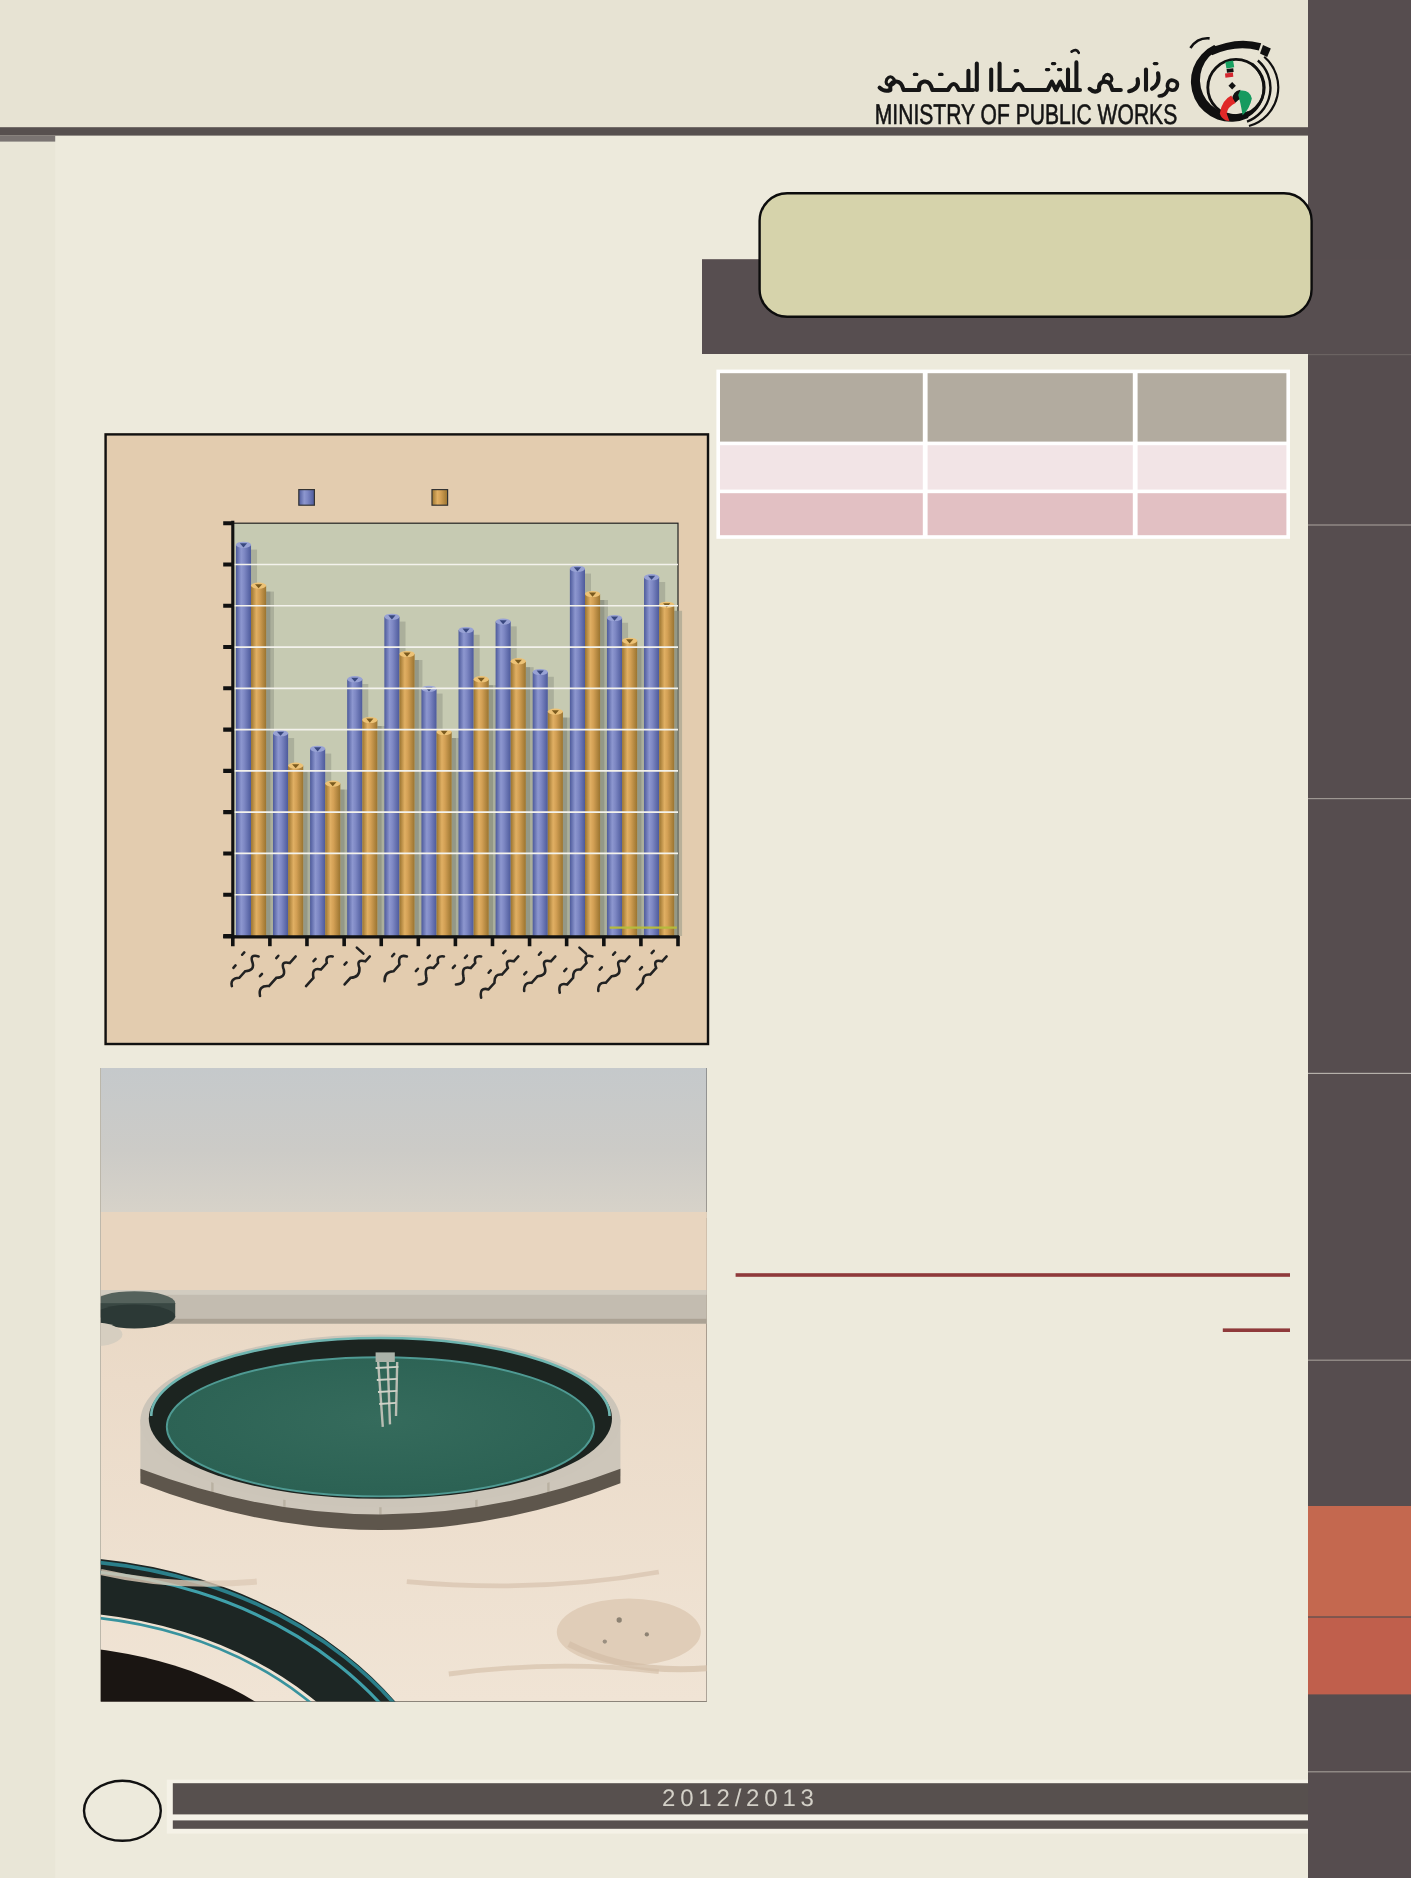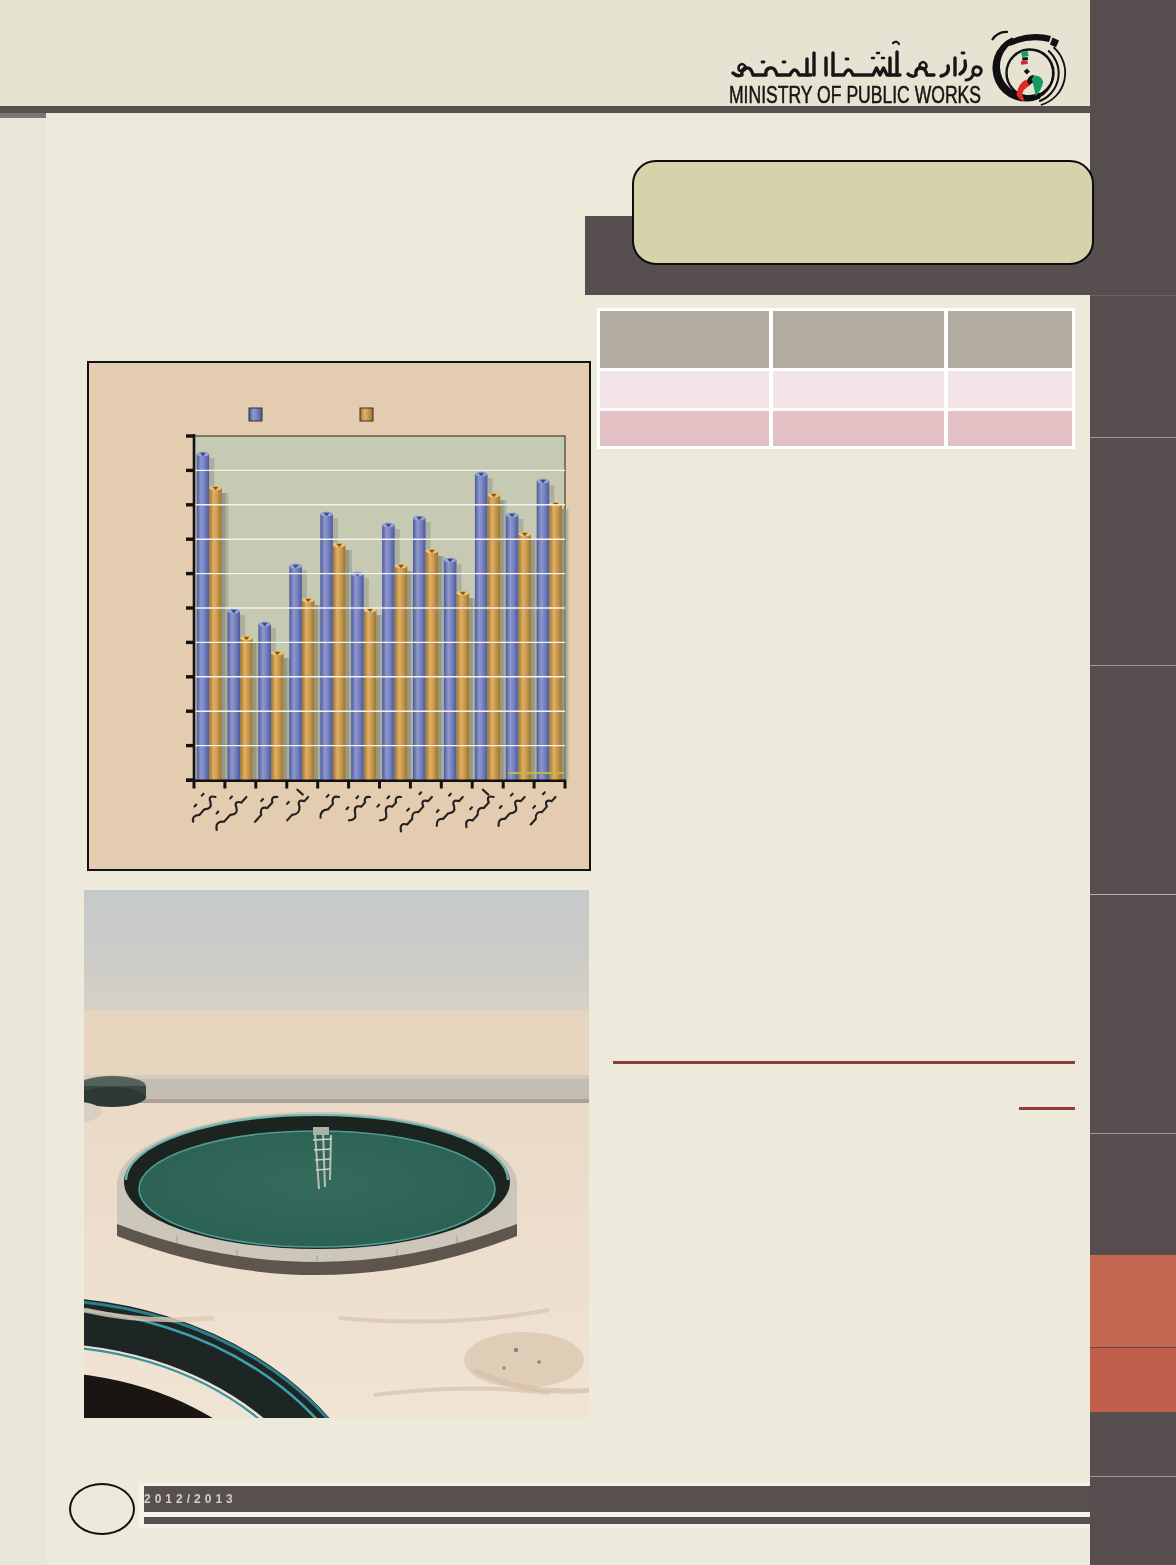--- a/index.html
+++ b/index.html
@@ -480,15 +480,15 @@
 
 <div class="abs" style="left:613px;top:1061px;width:462px;height:3px;background:#8f3a3b;"></div>
 
 <div class="abs" style="left:1019px;top:1107px;width:56px;height:3px;background:#8f3a3b;"></div>
 
 <div class="abs" style="left:69px;top:1483px;width:66px;height:52px;border:2.5px solid #111;border-radius:50%;box-sizing:border-box;"></div>
 
 <div class="abs" style="left:139px;top:1483px;width:951px;height:45px;background:#f5f2e7;"></div>
 <div class="abs" style="left:144px;top:1486px;width:946px;height:26px;background:#57504e;"></div>
 
-<div class="abs" style="left:144px;top:1486px;width:946px;height:26px;line-height:26px;text-align:left;color:#d3d0c7;font-size:12px;font-weight:bold;letter-spacing:4px;">2012/2013</div>
+<div class="abs" style="left:144px;top:1486px;width:946px;height:26px;line-height:26px;text-align:center;color:#d3d0c7;font-size:20px;font-weight:normal;letter-spacing:4px;">2012/2013</div>
 
 <div class="abs" style="left:144px;top:1517px;width:946px;height:7px;background:#57504e;"></div>
 
 </body></html>

